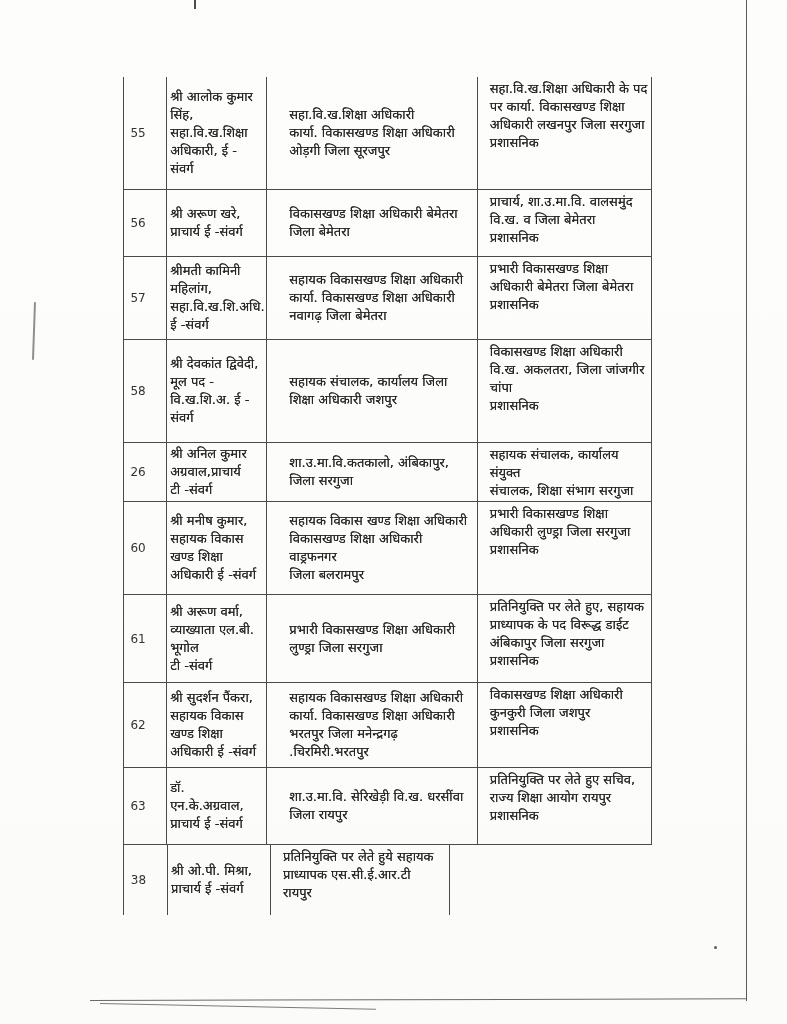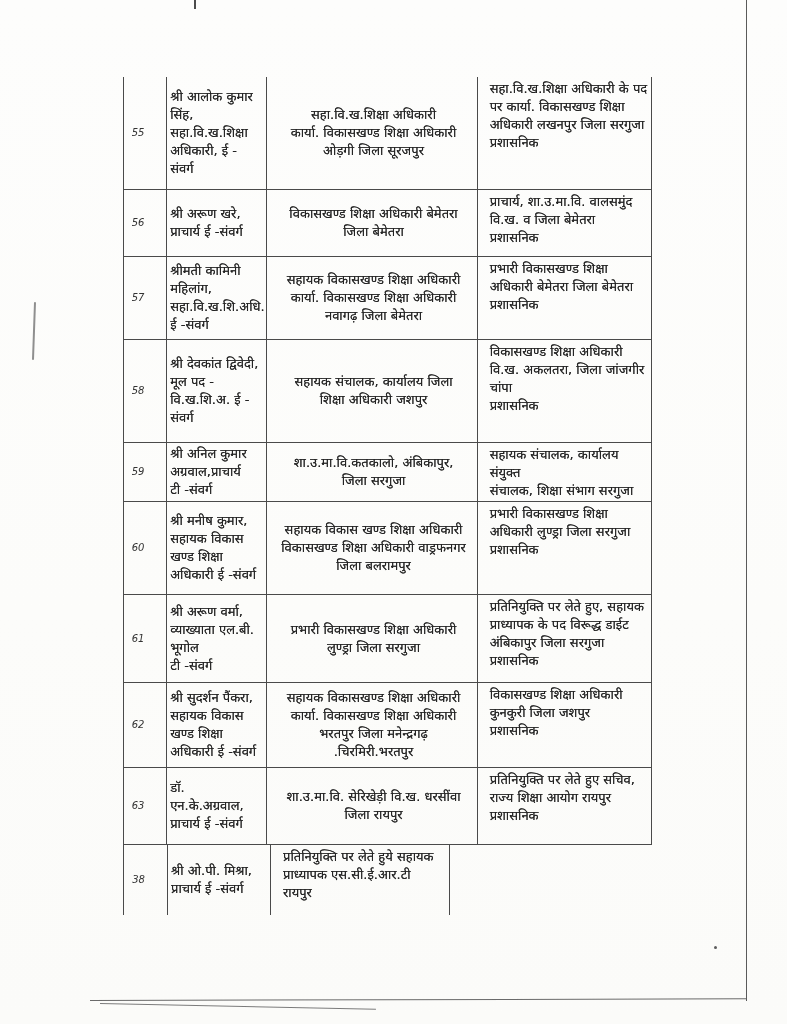--- a/index.html
+++ b/index.html
@@ -18,23 +18,23 @@
   }
   .t-row{display:flex;border-bottom:1px solid #4a4a4a;box-sizing:border-box;}
   .t-row:last-child{border-bottom:none;}
   .cell{
     box-sizing:border-box;border-left:1px solid #4a4a4a;
     overflow:hidden;white-space:pre-line;
     display:flex;flex-direction:column;justify-content:center;
     text-shadow:0 0 .6px rgba(40,40,40,.75);
   }
   .cell:last-child{border-right:1px solid #4a4a4a;padding-left:12px;}
-  .c-sno{width:30px;align-items:center;justify-content:center;font-size:10px;color:#333;text-shadow:none;font-style:italic;}
+  .c-sno{width:30px;align-items:center;justify-content:center;font-size:12px;color:#333;text-shadow:none;}
   .c-name{width:103px;padding:2px 2px 2px 3px;margin-left:14px;}
-  .c-current{width:216px;padding:2px 4px 2px 7px;text-align:center;}
+  .c-current{width:216px;padding:2px 4px 2px 22px;}
   .c-new{width:180px;padding:3px 3px 2px 4px;justify-content:flex-start;}
   
   .artifact{position:absolute;background:#555;}
   .a-top-tick{left:194px;top:0;width:2px;height:9px;background:#4c4c4c;}
   .a-left-stroke{left:33px;top:302px;width:2px;height:58px;background:#8f8f8f;transform:rotate(2deg);border-radius:2px;}
   .a-right-edge{left:746px;top:0;width:1px;height:1001px;background:#5a5a5a;}
   .a-bottom-line{left:90px;top:1000px;width:656px;height:1px;background:#6a6a6a;transform:rotate(-.15deg);transform-origin:left center;}
   .a-bottom-line2{left:100px;top:1003px;width:276px;height:1px;background:#7b7b7b;transform:rotate(1.2deg);transform-origin:left center;}
   .a-dot{left:714px;top:946px;width:3px;height:3px;border-radius:50%;background:#5c5c5c;}
 </style>
@@ -96,21 +96,21 @@
 वि.ख.शि.अ. ई -
 संवर्ग</div>
       <div class="cell c-current">सहायक संचालक, कार्यालय जिला
 शिक्षा अधिकारी जशपुर</div>
       <div class="cell c-new">विकासखण्ड शिक्षा अधिकारी
 वि.ख. अकलतरा, जिला जांजगीर
 चांपा
 प्रशासनिक</div>
     </div>
       <div class="t-row" style="height: 59px;">
-      <div class="cell c-sno">59</div>
+      <div class="cell c-sno">26</div>
       <div class="cell c-name">श्री अनिल कुमार
 अग्रवाल,प्राचार्य
 टी -संवर्ग</div>
       <div class="cell c-current">शा.उ.मा.वि.कतकालो, अंबिकापुर,
 जिला सरगुजा</div>
       <div class="cell c-new">सहायक संचालक, कार्यालय संयुक्त
 संचालक, शिक्षा संभाग सरगुजा
 प्रशासनिक</div>
     </div>
       <div class="t-row" style="height: 93px;">

